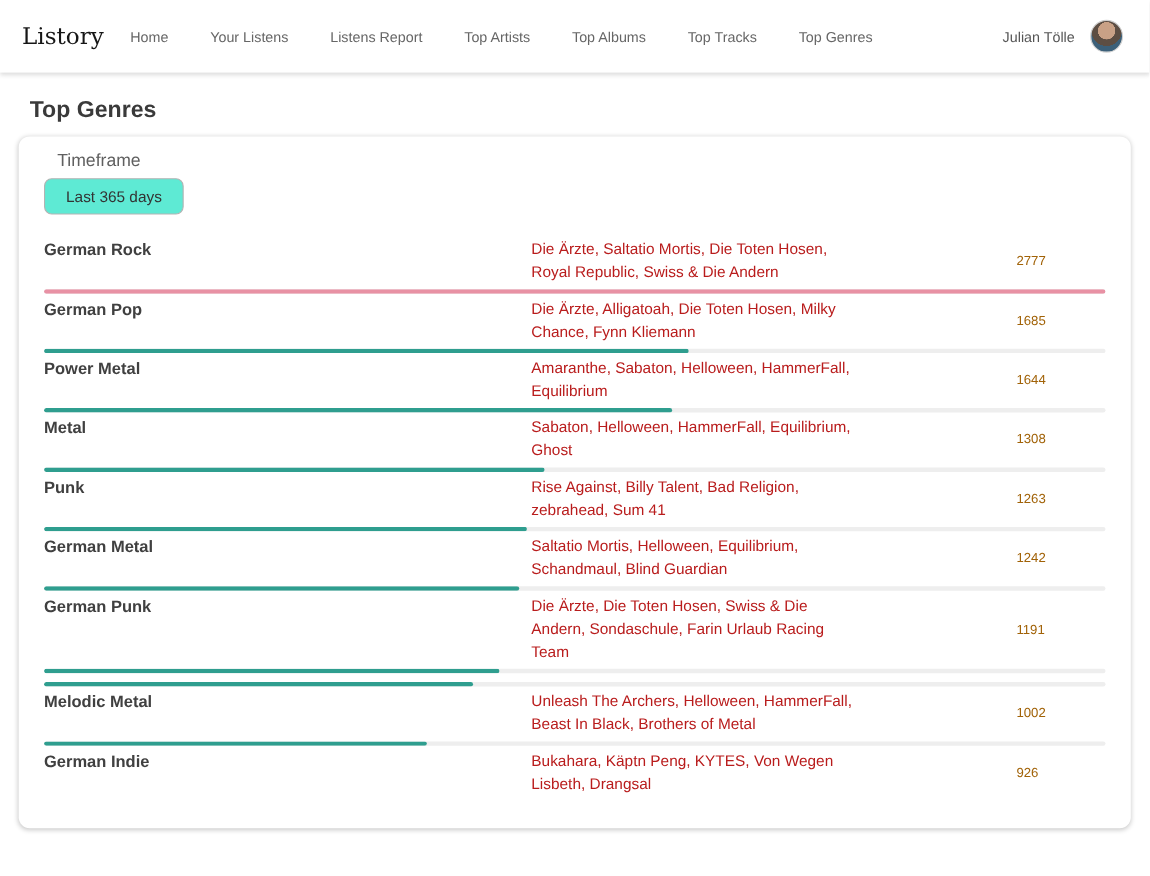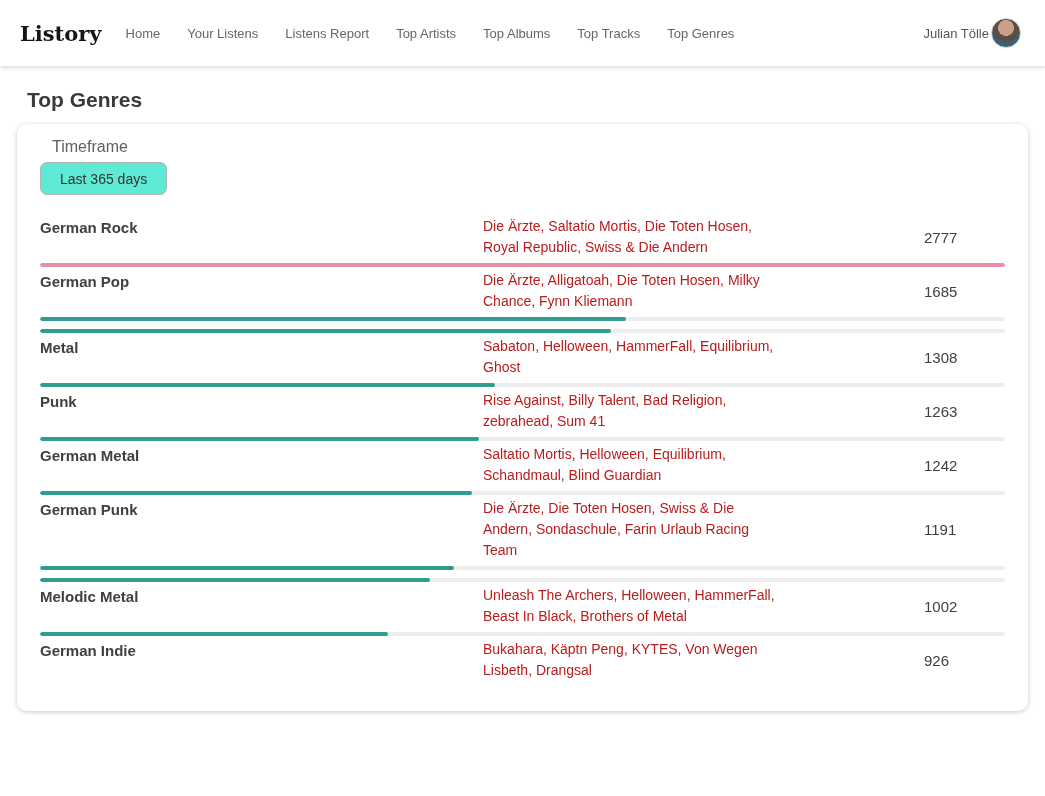--- a/index.html
+++ b/index.html
@@ -11,30 +11,30 @@
 
   
   .appbar {
     height: 66px; display: flex; align-items: center;
     padding: 0 24px 0 20px; background: #fff;
     box-shadow: 0 2px 4px rgba(0,0,0,0.14);
     position: relative; z-index: 2;
   }
   .logo {
     font-family: "DejaVu Serif", serif;
-    font-weight: 700; font-size: 21px; color: #161616;
+    font-weight: 400; font-size: 21px; color: #161616;
     margin-right: 24px; cursor: pointer; white-space: nowrap;
   }
-  .nav { display: flex; align-items: center; gap: 27px; justify-content: flex-end; }
+  .nav { display: flex; align-items: center; gap: 38px; justify-content: flex-end; }
   .nav a {
     font-size: 13px; color: #666; text-decoration: none;
     cursor: pointer; white-space: nowrap;
   }
   .spacer { flex: 1; }
-  .user { display: flex; align-items: center; gap: 2px; cursor: pointer; }
+  .user { display: flex; align-items: center; gap: 14px; cursor: pointer; }
   .user-name { font-size: 13px; color: #555; }
   .avatar {
     width: 30px; height: 30px; border-radius: 50%;
     background:
       radial-gradient(circle at 50% 32%, #c9a186 0 33%, #5d4e43 34% 58%, #3c6079 59% 100%);
     border: 1px solid #d0d0d0;
   }
 
   
   .page-title {
@@ -58,21 +58,21 @@
 
   
   .table { margin-top: 18px; }
   .grow { padding-top: 3px; }
   .grow-content { display: flex; align-items: stretch; }
   .gname {
     width: 443px; font-size: 15px; font-weight: 700; color: #404040;
     padding-top: 1px; line-height: 21px;
   }
   .gartists { width: 300px; font-size: 14px; color: #b91c1c; line-height: 21px; }
-  .gcount { margin-left: 141px; font-size: 15px; color: #404040; align-self: center; white-space: nowrap; }
+  .gcount { margin-left: 141px; font-size: 12px; color: #a16207; align-self: center; white-space: nowrap; }
   .bar-track {
     margin-top: 5px; height: 4px; background: #eeeeee;
     border-radius: 2px; position: relative; overflow: hidden;
   }
   .bar-fill { position: absolute; left: 0; top: 0; bottom: 0; border-radius: 2px; }
 </style>
 </head>
 <body>
 
 <header class="appbar">
@@ -122,20 +122,25 @@
       <div class="gname">German Pop</div>
       <div class="gartists">Die Ärzte, Alligatoah, Die Toten Hosen, Milky Chance, Fynn Kliemann</div>
       <div class="gcount">1685</div>
     </div>
     <div class="bar-track" style="background-color: rgb(238, 238, 238);">
       <div class="bar-fill" style="width: 60.68%; background-color: rgb(47, 158, 143);"></div>
     </div>
   </div>
 
   <div class="grow">
+    <div class="grow-content">
+      <div class="gname">Power Metal</div>
+      <div class="gartists">Amaranthe, Sabaton, Helloween, HammerFall, Equilibrium</div>
+      <div class="gcount">1644</div>
+    </div>
     <div class="bar-track" style="background-color: rgb(238, 238, 238);">
       <div class="bar-fill" style="width: 59.2%; background-color: rgb(47, 158, 143);"></div>
     </div>
   </div>
 
   <div class="grow">
     <div class="grow-content">
       <div class="gname">Metal</div>
       <div class="gartists">Sabaton, Helloween, HammerFall, Equilibrium, Ghost</div>
       <div class="gcount">1308</div>

